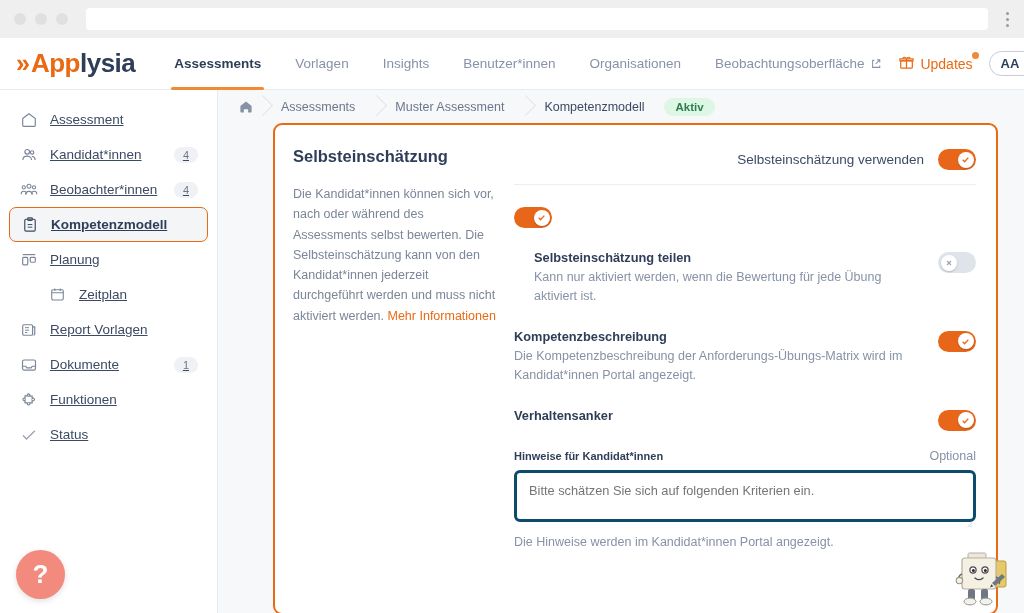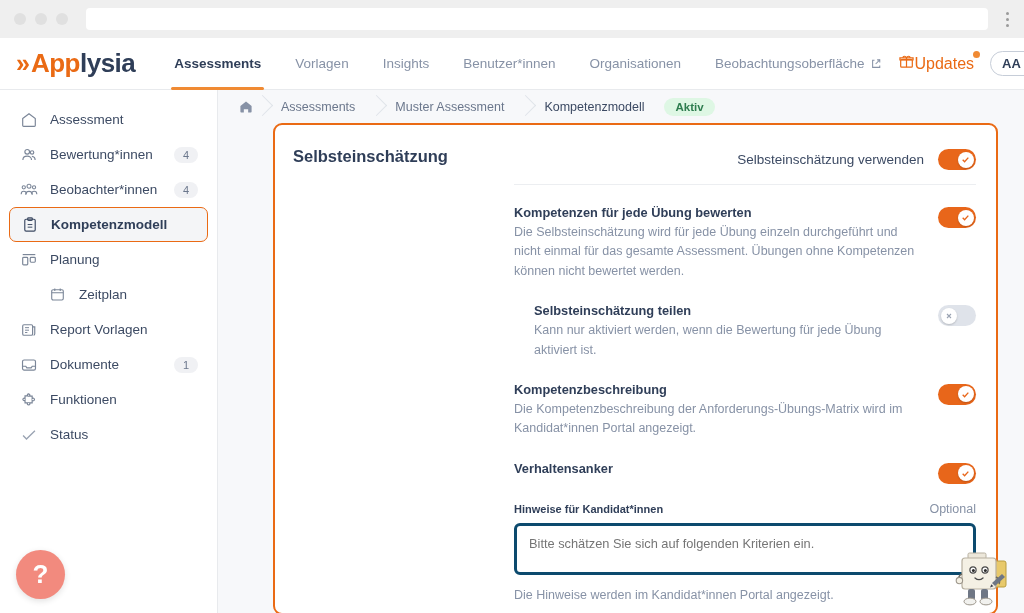--- a/index.html
+++ b/index.html
@@ -41,38 +41,38 @@
     height: 100%; display: flex; align-items: center; cursor: pointer;
     position: relative; white-space: nowrap;
   }
   .navitem.active { color: #2f3e58; font-weight: 700; }
   .navitem.active::after {
     content: ""; position: absolute; left: 14px; right: 14px; bottom: -1px;
     height: 3px; background: #F08A33; border-radius: 2px;
   }
   .ext-icon { margin-left: 6px; display: inline-flex; }
   .nav-right { margin-left: auto; display: flex; align-items: center; gap: 16px; }
-  .updates { display: flex; align-items: center; color: #EA6A14; font-size: 16px; position: relative; cursor: pointer; }
+  .updates { display: flex; align-items: center; gap: 6px; color: #EA6A14; font-size: 14px; position: relative; cursor: pointer; }
   .updates .ndot { position: absolute; top: -3px; right: -6px; width: 7px; height: 7px; border-radius: 50%; background: #F08A33; }
   .avatar-pill {
     display: flex; align-items: center; gap: 5px;
     border: 1px solid #c6cdd8; border-radius: 16px;
     padding: 4px 9px 4px 11px; font-size: 13px; color: #2f3e58; font-weight: 600;
     cursor: pointer;
   }
 
   
   .body { display: flex; height: calc(613px - 38px - 52px); }
 
   
   .sidebar { width: 218px; background: #fff; border-right: 1px solid #e8eaed; padding-top: 12px; position: relative; }
   .side-item {
     display: flex; align-items: center; gap: 12px;
     height: 35px; margin: 0 9px; padding: 0 10px;
-    font-size: 13.5px; color: #3c4a63; border-radius: 7px; cursor: pointer;
+    font-size: 13.5px; color: #3c4a63; border-radius: 7px; cursor: pointer; text-decoration: underline;
   }
   .side-item .si-label { flex: 1; }
   .side-item.selected {
     background: #f4f5f7; border: 1.5px solid #EA6A14; font-weight: 700; color: #2f3e58;
   }
   .side-item.sub { margin-left: 38px; margin-right: 9px; }
   .badge-count {
     background: #f0f1f4; color: #6b778c; font-size: 11px;
     border-radius: 10px; padding: 2px 9px; min-width: 24px; text-align: center;
   }
@@ -245,21 +245,21 @@
 
     <div class="side-item">
       <span class="icon">
         <svg width="18" height="18" viewBox="0 0 20 20" fill="none" stroke="#7b8698" stroke-width="1.3">
             <circle cx="8" cy="6.5" r="2.6"></circle>
             <circle cx="13.4" cy="7.2" r="1.9"></circle>
             <path d="M3.2 15.5c0-2.7 2.1-4.2 4.8-4.2s4.8 1.5 4.8 4.2"></path>
             <path d="M13.2 11.6c2 .2 3.6 1.5 3.6 3.9"></path>
           </svg>
       </span>
-      <span class="si-label">Bewertung*innen</span>
+      <span class="si-label">Kandidat*innen</span>
       <span class="badge-count">4</span>
     </div>
 
     <div class="side-item">
       <span class="icon">
         <svg width="18" height="18" viewBox="0 0 20 20" fill="none" stroke="#7b8698" stroke-width="1.2">
             <circle cx="4.2" cy="7" r="1.8"></circle>
             <circle cx="10" cy="5.8" r="2.2"></circle>
             <circle cx="15.6" cy="7" r="1.8"></circle>
             <path d="M1.3 14.6c0-2 1.3-3.2 2.9-3.2s2.9 1.2 2.9 3.2"></path>
@@ -361,42 +361,39 @@
       <span class="crumb">Muster Assessment</span>
       <span class="crumb-sep"></span>
       <span class="crumb last">Kompetenzmodell</span>
       <span class="pill-aktiv">Aktiv</span>
     </div>
 
     <div class="card">
 
       <div class="card-left">
         <h2>Selbsteinschätzung</h2>
+        <p><span>Die Kandidat*innen können sich vor, nach oder während des Assessments selbst bewerten. Die Selbsteinschätzung kann von den Kandidat*innen jederzeit durchgeführt werden und muss nicht aktiviert werden.</span> <span class="link-more">Mehr Informationen</span></p>
       </div>
 
       <div class="card-right">
 
         <div class="row-top">
           <span class="lbl">Selbsteinschätzung verwenden</span>
           <div class="toggle on">
             <span class="knob">
               <svg width="9" height="9" viewBox="0 0 16 16" fill="none" stroke="#E8661A" stroke-width="2.4">
                   <path d="M3 8.5l3.4 3.4L13 4.6"></path>
                 </svg>
             </span>
           </div>
         </div>
 
         <div class="divider"></div>
 
         <div class="setting">
-          <div class="txt">
-            <div class="title">Kompetenzen für jede Übung bewerten</div>
-            <div class="desc">Die Selbsteinschätzung wird für jede Übung einzeln durchgeführt und nicht einmal für das gesamte Assessment. Übungen ohne Kompetenzen können nicht bewertet werden.</div>
-          </div>
           <div class="tgwrap">
             <div class="toggle on">
               <span class="knob">
                 <svg width="9" height="9" viewBox="0 0 16 16" fill="none" stroke="#E8661A" stroke-width="2.4">
                     <path d="M3 8.5l3.4 3.4L13 4.6"></path>
                   </svg>
               </span>
             </div>
           </div>
         </div>

